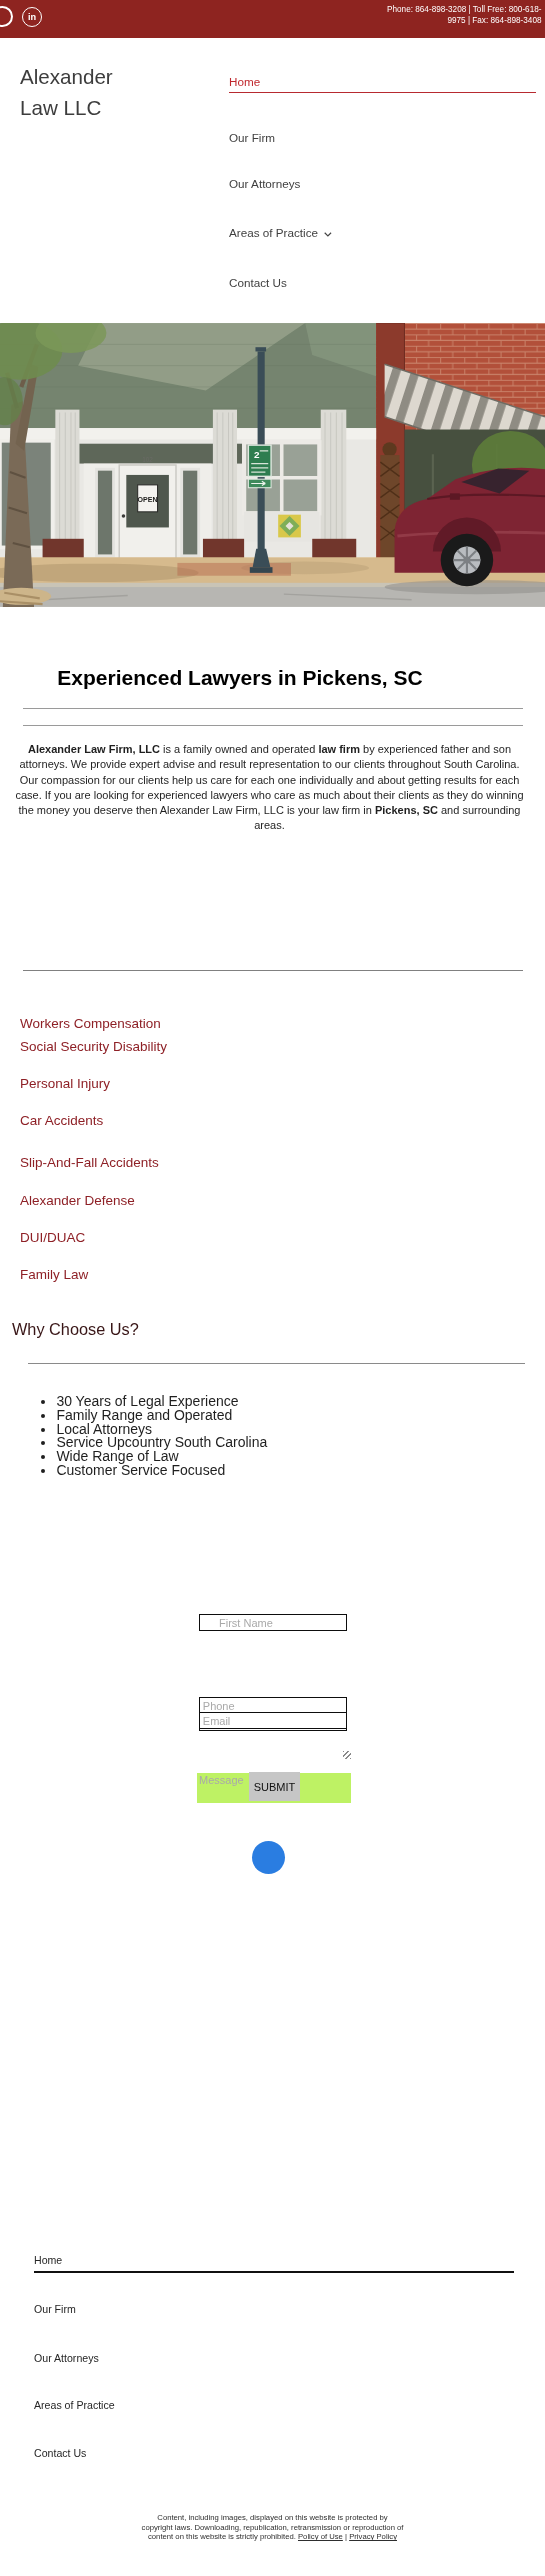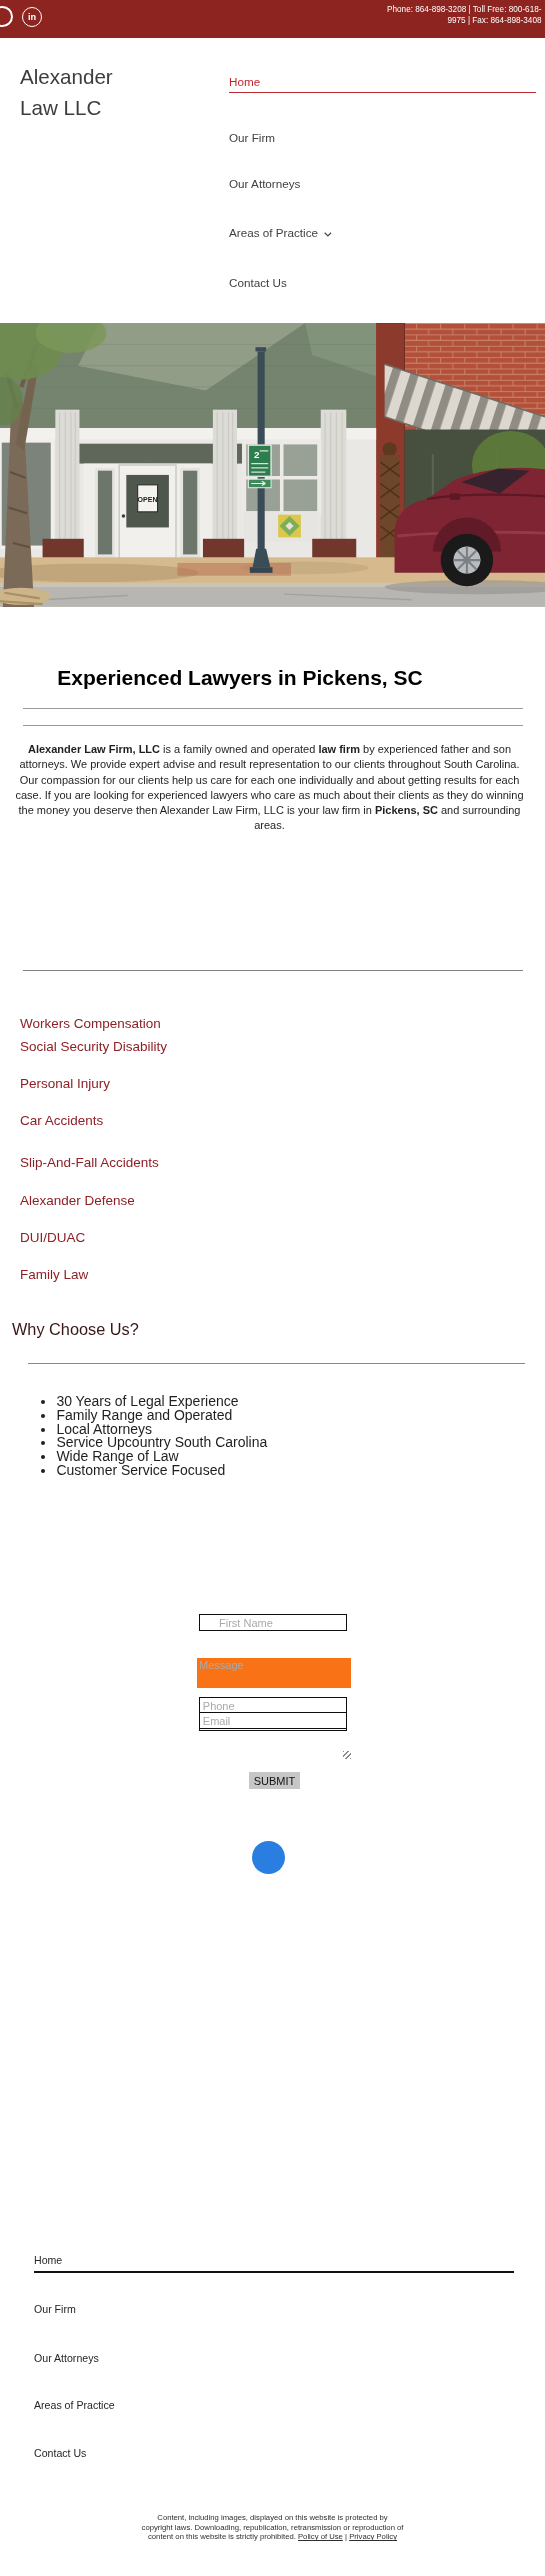--- a/index.html
+++ b/index.html
@@ -38,25 +38,25 @@
 
   
   .why-h { position:absolute; left:12px; top:1320px; font-size:16.3px; color:#391617; }
   .rule.r4 { left:28px; top:1363px; width:497px; background:#8a8a8a; }
   .why-list { position:absolute; left:45px; top:1387px; list-style:disc; padding-left:11.4px; font-size:14px; line-height:13.8px; color:#1f1f1f;margin-top:8px; }
 
   
   .f-input { position:absolute; left:199px; width:148px; height:17px; border:1.4px solid #0d0d0d; background:#fff;
              font-family:"Liberation Sans",sans-serif; font-size:11px; padding:0 2.8px; color:#333; }
   .f-input::placeholder, .f-area::placeholder { color:#a9a9a9; opacity:1; }
-  .f-area { position:absolute; left:197px; top:1658px; width:154px; height:30px; border:none; resize:none; outline:none;
-            font-family:"Liberation Sans",sans-serif; font-size:11px; padding:0.7px 2.1px; color:#333; background:#f97316; }
+  .f-area { position:absolute; left:197px; top:1773px; width:154px; height:30px; border:none; resize:none; outline:none;
+            font-family:"Liberation Sans",sans-serif; font-size:11px; padding:0.7px 2.1px; color:#333; background:#bef264; }
   .f-grip { position:absolute; left:343px; top:1751px; width:7.8px; height:7.8px;
             background:repeating-linear-gradient(135deg,#8a8a8a 0 1.1px,transparent 1.1px 3.5px); }
-  .f-submit { position:absolute; left:249px; top:1772px; width:51px; height:17px; background:#c6c6c6; border:none;
+  .f-submit { position:absolute; left:249px; top:1772px; width:51px; height:29px; background:#c6c6c6; border:none;
               font-family:"Liberation Sans",sans-serif; font-size:11px; color:#111; cursor:pointer; }
 
   
   .chat-bubble { position:absolute; left:252px; top:1841px; width:33px; height:33px; border-radius:50%; background:#2a7de1; cursor:pointer; }
 
   
   .ft-item { position:absolute; left:34px; font-size:10.6px; color:#262626; cursor:pointer; white-space:nowrap; }
   .ft-underline { position:absolute; left:34px; top:2271px; width:480px; height:1.8px; background:#101010; }
   .copyright { position:absolute; left:141px; top:2513px; width:263px; text-align:center; font-size:7.7px; line-height:9.6px; color:#2e2e2e; }
   .copyright a { color:#2e2e2e; text-decoration:underline; cursor:pointer; }

